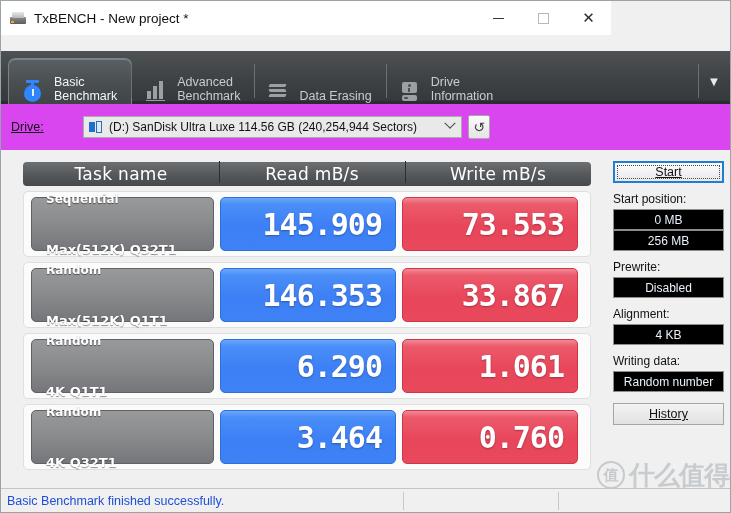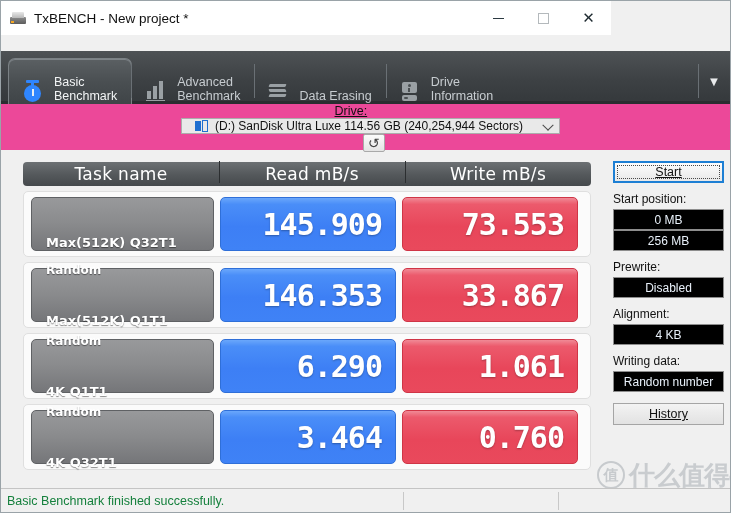--- a/index.html
+++ b/index.html
@@ -149,31 +149,31 @@
   .tab-more {
     margin-left: auto; width: 32px; height: 46px;
     display:flex; align-items:center; justify-content:center;
     position: relative; color:#e8eaec; font-size:13px; z-index:2;
   }
   .tab-more::before{ content:""; position:absolute; left:0; top:6px; bottom:6px; width:1px; background:#6a7075; }
 
   
   .driverow {
     position:absolute; left:0; top:103px; width:729px; height:46px;
-    background:#ec4899;
-    display:flex; align-items:center; padding-left:10px;flex-direction:column;
+    background:#d946ef;
+    display:flex; align-items:center; padding-left:10px;
   }
   .drive-label { font-size:12.5px; color:#111; width:72px; }
   .drive-combo {
     position:relative;
     width:379px; height:22px;
     background:#e9e9e9;
     border:1px solid #acacac;
     display:flex; align-items:center;
-    padding-left:13px;
+    padding-left:5px;
     font-size:12px; color:#111;
   }
   .drive-glyph { width:14px; height:12px; position:relative; margin-right:6px; flex:0 0 auto; }
   .drive-glyph .a{ position:absolute; left:0; top:1px; width:6px; height:10px; background:#1f6fd0; }
   .drive-glyph .b{ position:absolute; left:7px; top:0px; width:6px; height:12px; border:1.5px solid #1f6fd0; }
   .drive-caret {
     position:absolute; right:7px; top:5px;
     width:8px; height:8px;
     border-right:1.4px solid #4a4a4a; border-bottom:1.4px solid #4a4a4a;
     transform: rotate(45deg) translate(-2px,-2px);
@@ -319,21 +319,21 @@
 
   
   .statusbar {
     position:absolute; left:0; bottom:0;
     width:729px; height:24px;
     background:#f0f0f0;
     border-top:1px solid #c4c4c4;
     display:flex; align-items:center;
   }
   .sbseg { height:24px; display:flex; align-items:center; padding-left:6px;
-           font-size:12.5px; color:#15803d; position:relative; }
+           font-size:12.5px; color:#1d4ed8; position:relative; }
   .sbseg + .sbseg::before {
     content:""; position:absolute; left:0; top:3px; bottom:3px; width:1px; background:#c8c8c8;
   }
   .seg1 { width:402px; }
   .seg2 { width:155px; }
   .seg3 { flex:1; }
 </style>
 </head>
 <body>
 
@@ -439,20 +439,21 @@
   <div class="results">
 
     <div class="res-header">
       <div class="cell c1">Task name</div>
       <div class="cell c2">Read mB/s</div>
       <div class="cell c3">Write mB/s</div>
     </div>
 
     <div class="res-row">
       <div class="task-btn">
+        <span class="t1">Sequential</span>
         <span class="t2">Max(512K) Q32T1</span>
       </div>
       <div class="val read">145.909</div>
       <div class="val write">73.553</div>
     </div>
 
     <div class="res-row">
       <div class="task-btn">
         <span class="t1">Random</span>
         <span class="t2">Max(512K) Q1T1</span>

